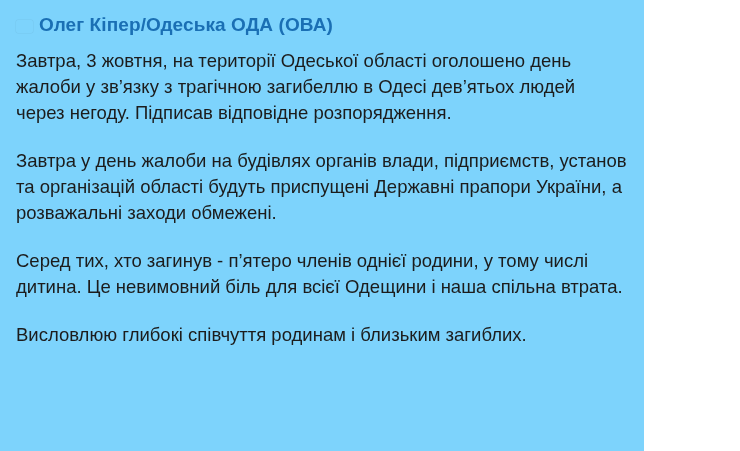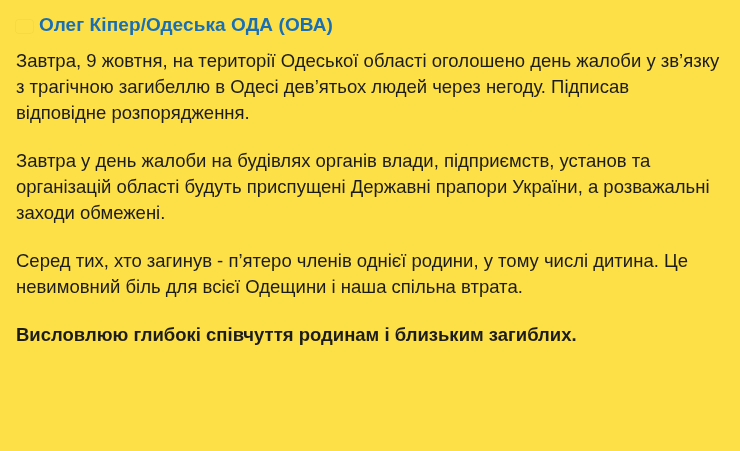--- a/index.html
+++ b/index.html
@@ -8,24 +8,24 @@
   }
   body {
     width: 740px;
     height: 451px;
     background: #ffffff;
     font-family: "Liberation Sans", sans-serif;
     overflow: hidden;
   }
   .post {
     box-sizing: border-box;
-    width: 740px;
+    width: 644px;
     height: 451px;
     padding: 14px 16px 10px 16px;
-    background: #fde047;
+    background: #7dd3fc;
   }
   .post-header {
     display: flex;
     align-items: center;
     gap: 6px;
     margin-bottom: 12px;
   }
   .flag-icon {
     display: inline-block;
     width: 17px;
@@ -55,36 +55,35 @@
   .post-body {
     font-size: 18.5px;
     line-height: 26px;
     color: #1c1c1c;
   }
   .para {
     margin: 0 0 22px 0;
   }
   .para:last-child {
     margin-bottom: 8px;
-    font-weight: bold;
   }
 </style>
 </head>
 <body>
 
 <div class="post">
 
   <div class="post-header">
     <span class="flag-icon">
       <span class="top"></span>
       <span class="bottom"></span>
     </span>
     <span class="channel-name">Олег Кіпер/Одеська ОДА (ОВА)</span>
   </div>
 
   <div class="post-body">
-    <p class="para">Завтра, 9 жовтня, на території Одеської області оголошено день жалоби у зв’язку з трагічною загибеллю в Одесі дев’ятьох людей через негоду. Підписав відповідне розпорядження.</p>
+    <p class="para">Завтра, 3 жовтня, на території Одеської області оголошено день жалоби у зв’язку з трагічною загибеллю в Одесі дев’ятьох людей через негоду. Підписав відповідне розпорядження.</p>
     <p class="para">Завтра у день жалоби на будівлях органів влади, підприємств, установ та організацій області будуть приспущені Державні прапори України, а розважальні заходи обмежені.</p>
     <p class="para">Серед тих, хто загинув - п’ятеро членів однієї родини, у тому числі дитина. Це невимовний біль для всієї Одещини і наша спільна втрата.</p>
     <p class="para">Висловлюю глибокі співчуття родинам і близьким загиблих.</p>
   </div>
 
 </div>
 
 </body></html>

